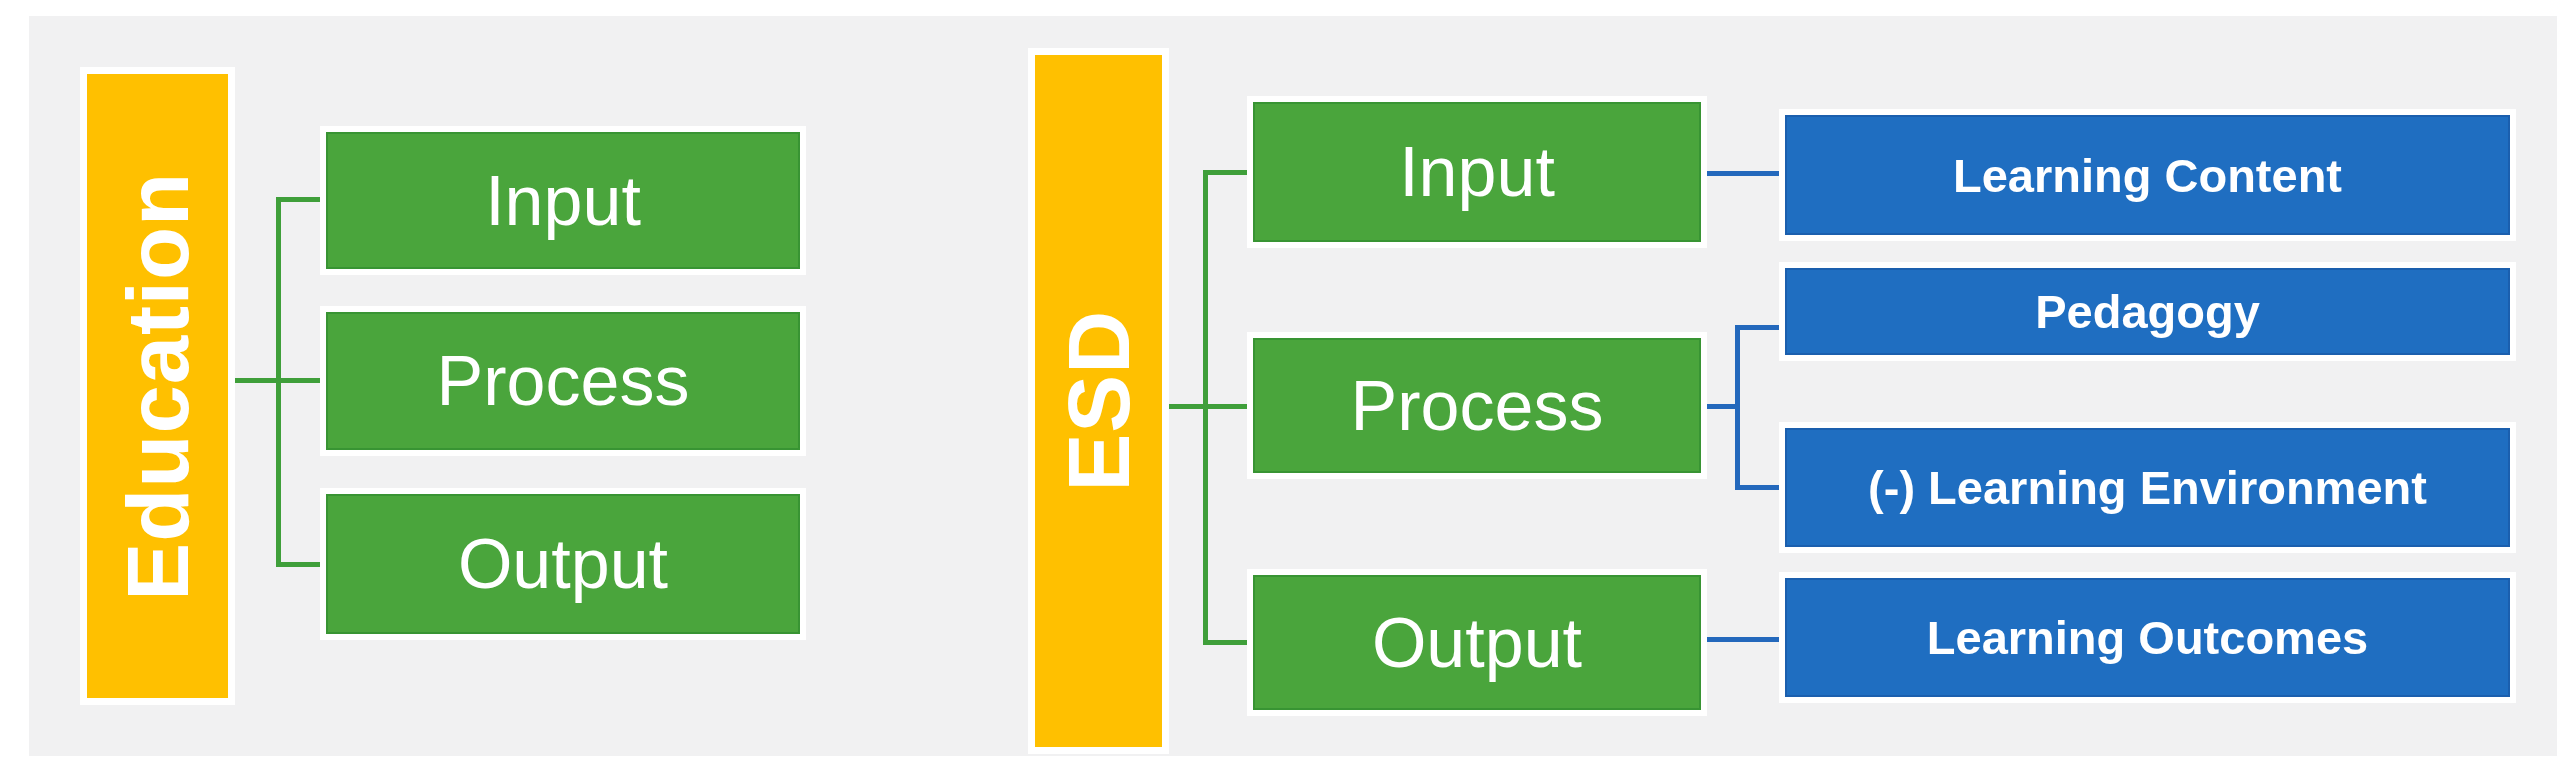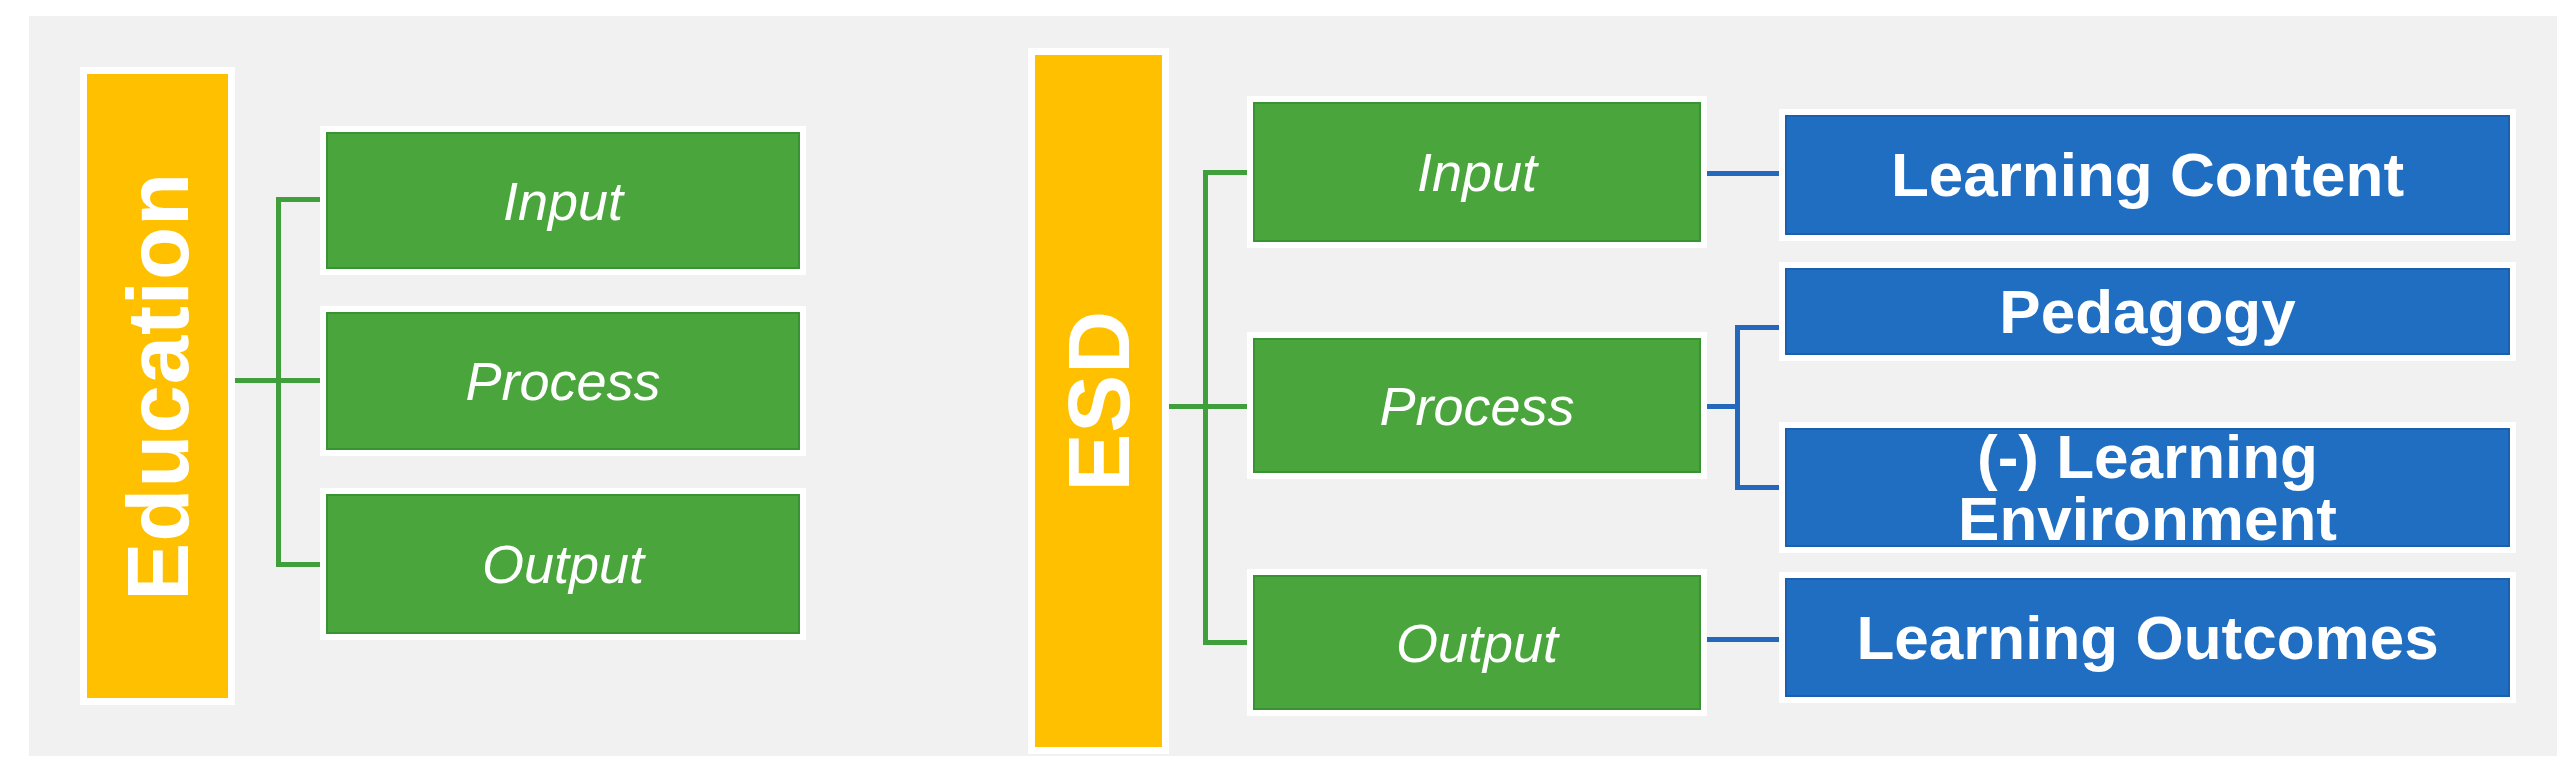--- a/index.html
+++ b/index.html
@@ -17,25 +17,25 @@
     position:absolute;display:flex;align-items:center;justify-content:center;
     color:#ffffff;box-sizing:border-box;text-align:center;line-height:1;
   }
   .rootbar{
     background:#ffc000;outline:7.8px solid #ffffff;
     font-weight:bold;font-size:87px;letter-spacing:0.9px;
   }
   .rootbar .vtext{writing-mode:vertical-rl;transform:rotate(180deg);white-space:nowrap;}
   .greenbox{
     background:#4aa53c;border:2.6px solid #389433;outline:6px solid #ffffff;
-    font-weight:normal;font-size:54px;font-style:italic;
+    font-weight:normal;font-size:70px;
   }
   .bluebox{
     background:#1f6ec1;border:2.6px solid #1b5fae;outline:6px solid #ffffff;
-    font-weight:bold;font-size:62px;
+    font-weight:bold;font-size:47px;
   }
 </style>
 </head>
 <body>
 
 <div class="canvas">
 
   <div class="panel"></div>
 
   <div class="line gline" style="left:223px;top:378px;width:107px;height:5.2px;"></div>

